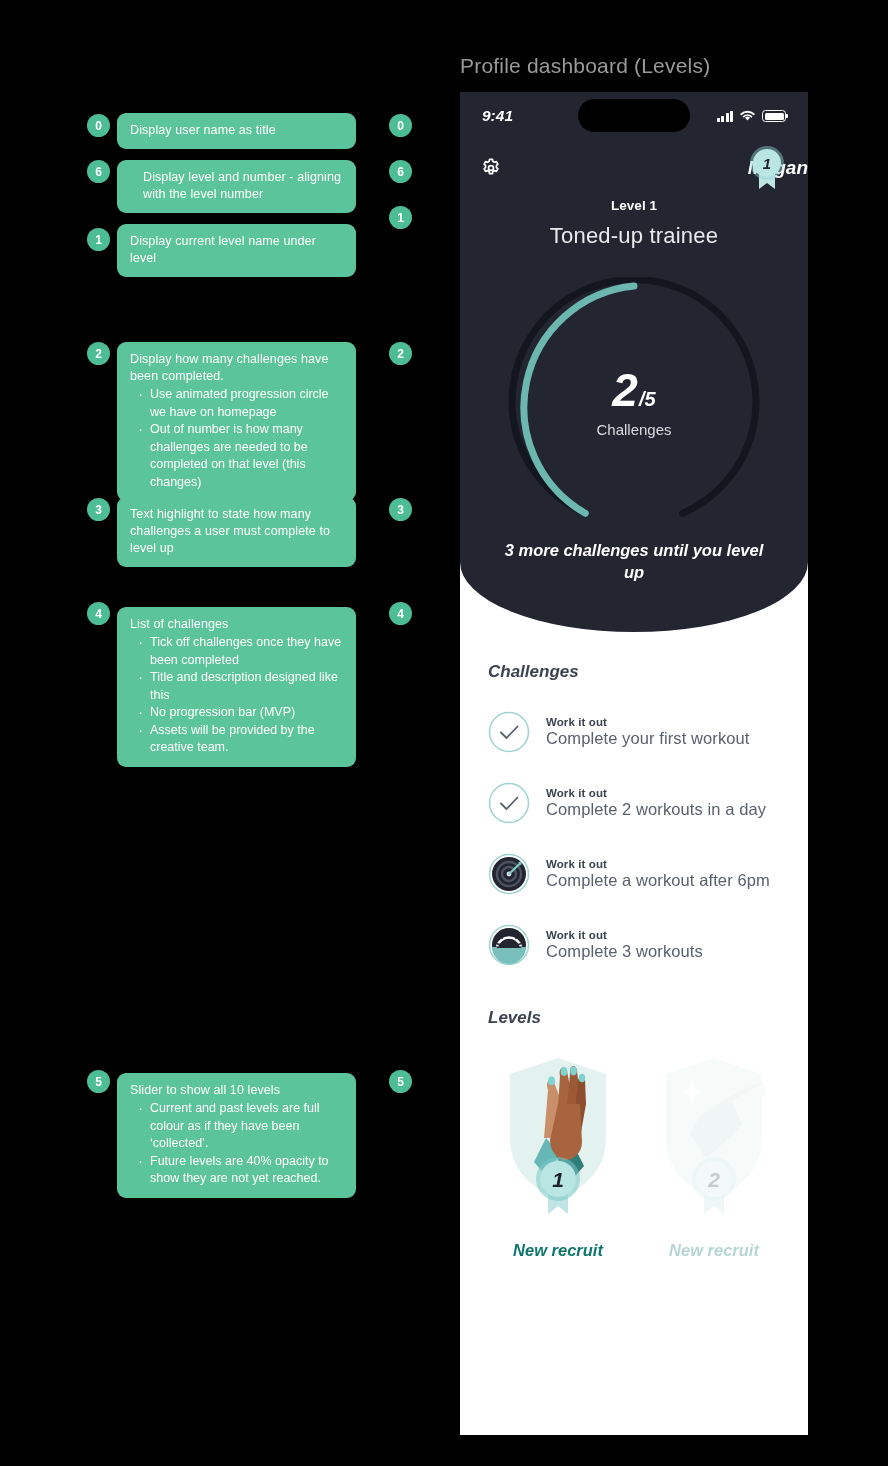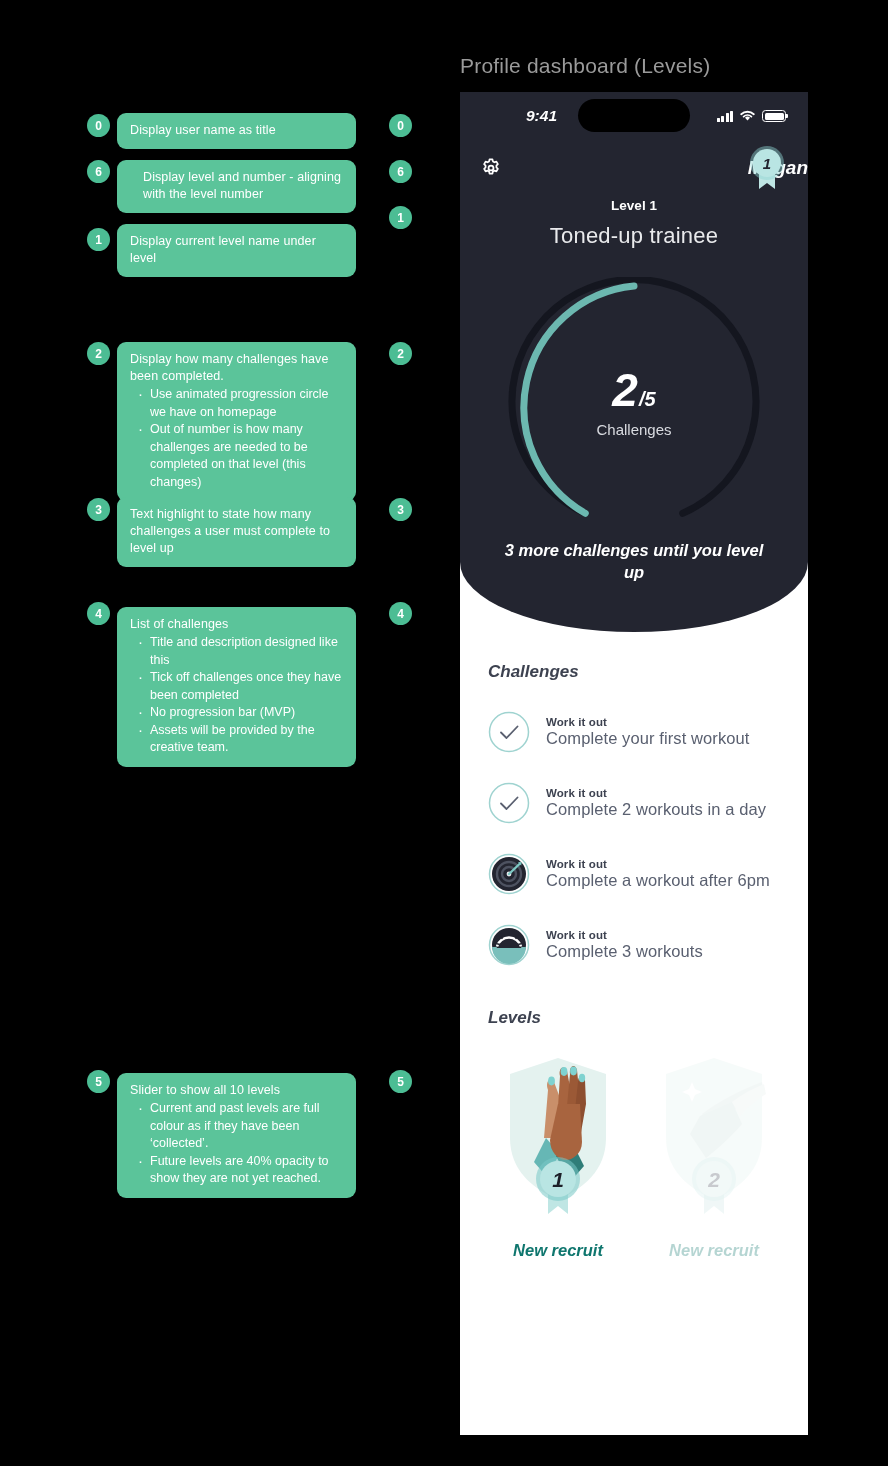--- a/index.html
+++ b/index.html
@@ -60,21 +60,20 @@
   }
 
   
   .statusbar {
     position: relative; height: 48px; display: flex;
     align-items: center; padding: 0 22px;
   }
   .status-time {
     font-size: 15.5px; font-weight: bold; font-style: italic; color: #ffffff;
     width: 72px;
-    margin-left: 44px;
   }
   .notch {
     position: absolute; left: 50%; transform: translateX(-50%); top: 7px;
     width: 112px; height: 33px; background: #000000; border-radius: 17px;
   }
   .status-right {
     margin-left: auto; display: flex; align-items: center; gap: 6px;
   }
   .bars { display: flex; align-items: flex-end; gap: 1.6px; height: 11px; }
   .bars i { display: block; width: 2.8px; background: #ffffff; border-radius: .5px; }
@@ -178,22 +177,22 @@
     </ul>
   </div>
 
   <div class="callout" style="left:117px; top:497px;">
     <div class="callout-title">Text highlight to state how many challenges a user must complete to level up</div>
   </div>
 
   <div class="callout" style="left:117px; top:607px;">
     <div class="callout-title">List of challenges</div>
     <ul>
+      <li>Tick off challenges once they have been completed</li>
       <li>Title and description designed like this</li>
-      <li>Tick off challenges once they have been completed</li>
       <li>No progression bar (MVP)</li>
       <li>Assets will be provided by the creative team.</li>
     </ul>
   </div>
 
   <div class="callout" style="left:117px; top:1073px;">
     <div class="callout-title">Slider to show all 10 levels</div>
     <ul>
       <li>Current and past levels are full colour as if they have been ‘collected’.</li>
       <li>Future levels are 40% opacity to show they are not yet reached.</li>

